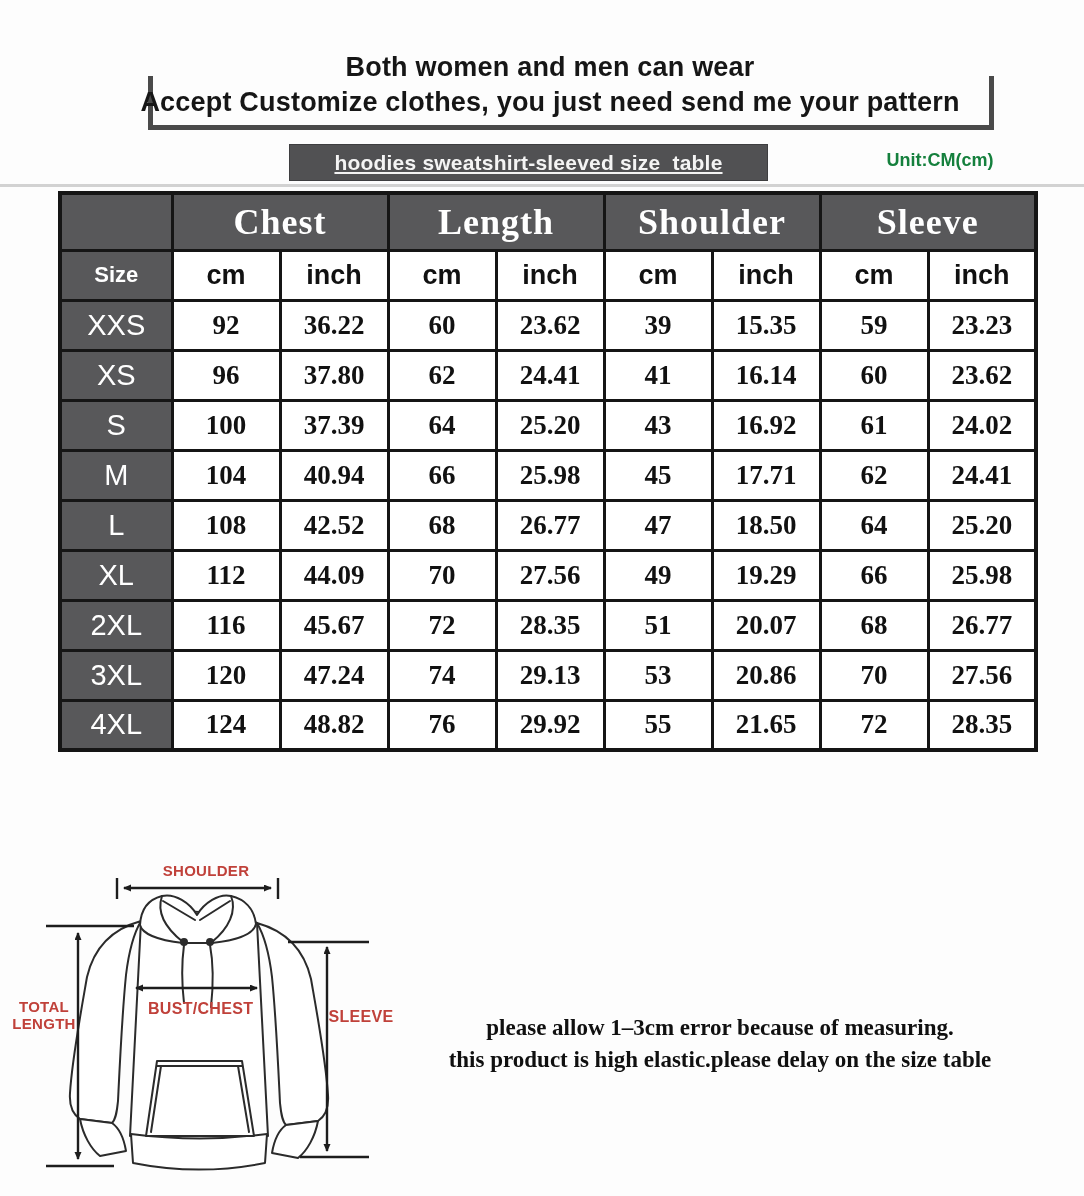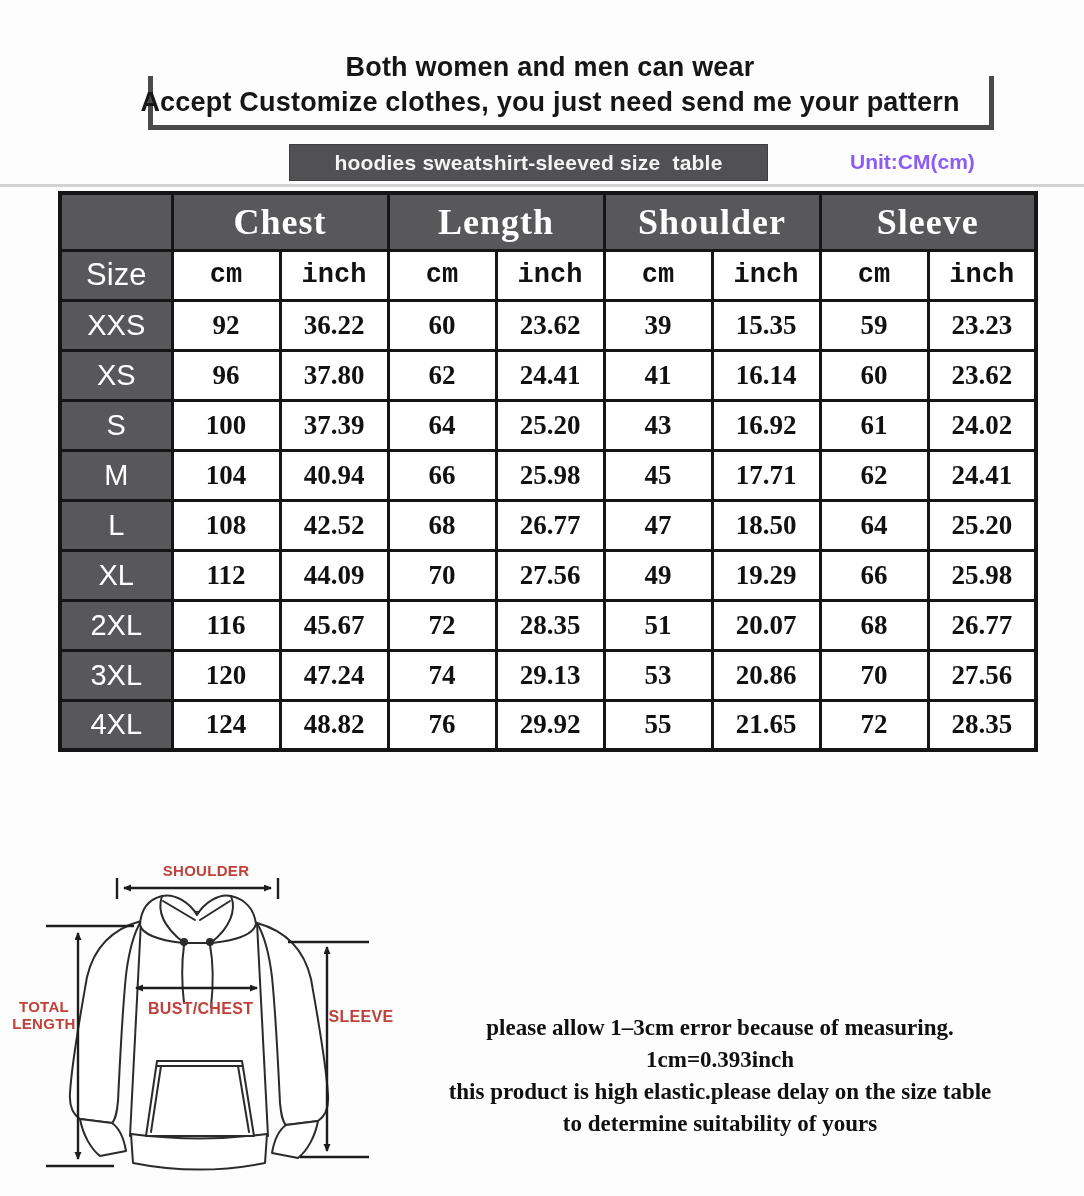--- a/index.html
+++ b/index.html
@@ -20,25 +20,25 @@
     position:absolute; left:148px; top:76px; width:846px; height:54px;
     border-left:5px solid #4a4a4a; border-right:5px solid #4a4a4a;
     border-bottom:5px solid #4a4a4a;
   }
 
   
   .banner {
     position:absolute; left:289px; top:144px; width:479px; height:37px;
     background:#515153; border:1px solid #3e3e40;
     color:#f4f4f4; font-weight:bold; font-size:21px; line-height:35px;
-    text-align:center; letter-spacing:0.2px; white-space:pre;
+    text-align:center; letter-spacing:0.2px; white-space:pre;text-decoration:underline;
   }
   .unit {
     position:absolute; left:850px; top:150px; width:180px;
-    font-weight:bold; font-size:21px; color:#8b5cf6; 
+    font-weight:bold; font-size:18px; color:#15803d; text-align:center;
   }
   .gray-line {
     position:absolute; left:0; top:184px; width:1084px; height:3px;
     background:#d2d2d2;
   }
 
   
   .tbl-wrap { position:absolute; left:58px; top:191px; width:968px; }
   table.size-table {
     border-collapse:collapse; width:976px; table-layout:fixed;
@@ -48,26 +48,26 @@
     border:3px solid #151515; text-align:center; vertical-align:middle;
     overflow:hidden;
   }
   .dark { background:#58585a; color:#ffffff; }
   th.group {
     font-family:"Liberation Serif", serif; font-size:36px; font-weight:bold;
     height:57px; letter-spacing:1px;
   }
   th.corner { height:57px; }
   th.size-head {
-    font-size:31px; font-weight:normal; height:50px;
+    font-size:22px; font-weight:bold; height:50px;
     font-family:"Liberation Sans", sans-serif;
   }
   th.sub {
     background:#ffffff; color:#111;
-    font-family:Liberation Mono, monospace; font-size:27px; font-weight:bold;
+    font-family:Liberation Sans, sans-serif; font-size:27px; font-weight:bold;
     height:50px;
     margin-left:45px;
   }
   th.size-label {
     font-size:29px; font-weight:normal; height:50px;
     font-family:"Liberation Sans", sans-serif;
     margin-top:8px;
   }
   td.val {
     background:#ffffff; color:#111;
@@ -296,18 +296,16 @@
   <div id="lbl-shoulder" class="red-label">SHOULDER</div>
   <div id="lbl-total-length" class="red-label">
     <div>TOTAL</div>
     <div>LENGTH</div>
   </div>
   <div id="lbl-bust" class="red-label">BUST/CHEST</div>
   <div id="lbl-sleeve" class="red-label">SLEEVE</div>
 
   <div class="notes">
     <div>please allow 1–3cm error because of measuring.</div>
-    <div>1cm=0.393inch</div>
     <div>this product is high elastic.please delay on the size table</div>
-    <div>to determine suitability of yours</div>
   </div>
 
 </div>
 
 </body></html>

